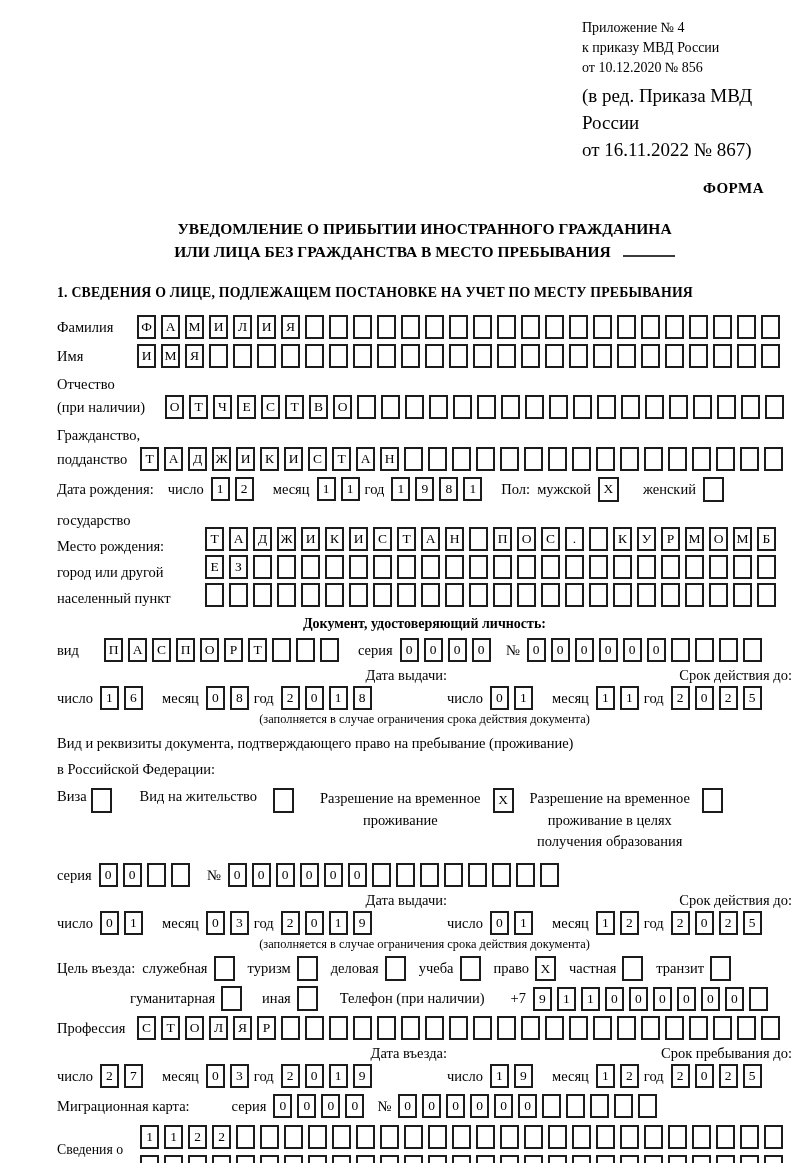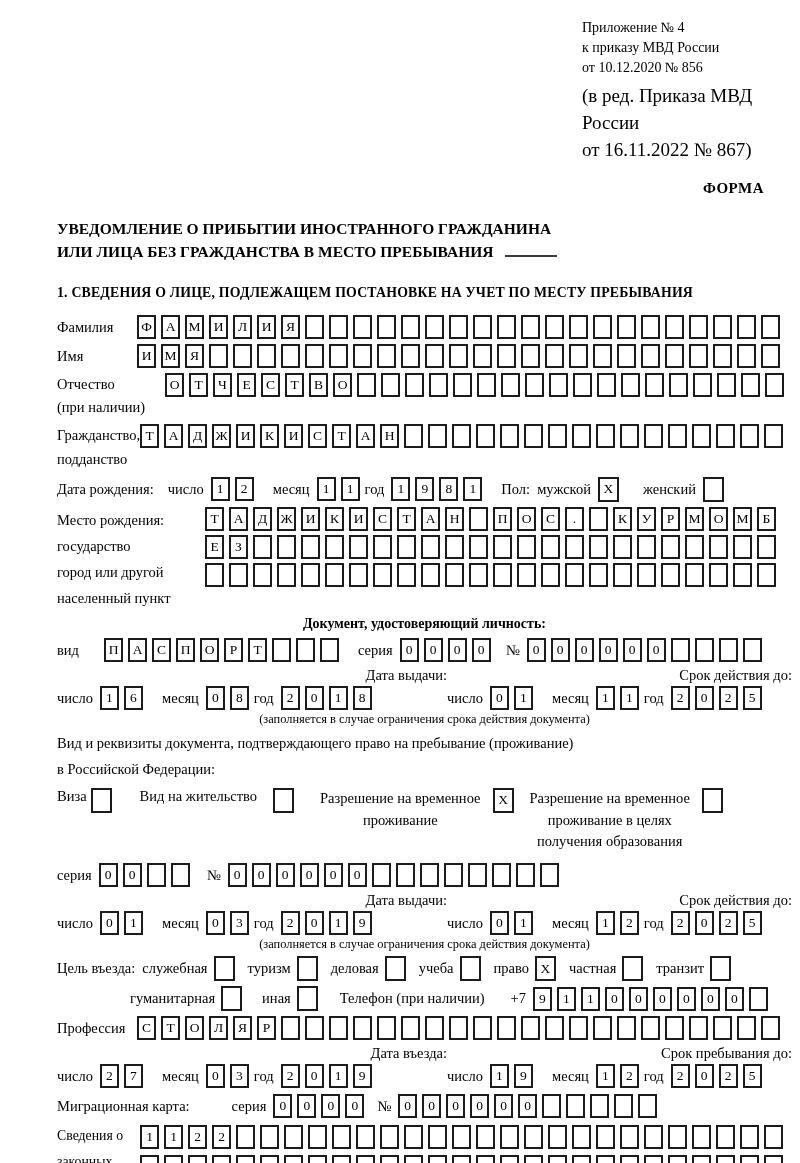--- a/index.html
+++ b/index.html
@@ -13,26 +13,26 @@
     font-family: "Liberation Serif", "DejaVu Serif", serif;
     font-size: 14.5px;
     padding: 18px 8px 10px 57px;
     overflow: hidden;
   }
   
   .hdr-block { margin-left: auto; width: 186px; margin-right: 24px; line-height: 1.42; font-size: 14px; }
   .hdr-block .ed { font-size: 19px; margin-top: 5px; line-height: 1.42; }
   .forma { text-align: right; padding-right: 28px; font-weight: bold; font-size: 15px; margin-top: 16px; letter-spacing: .5px; }
   
-  .title { text-align: left; font-weight: bold; font-size: 15.5px; line-height: 1.5; margin-top: 20px; }
+  .title { text-align: center; font-weight: bold; font-size: 15.5px; line-height: 1.5; margin-top: 20px; }
   .title-underline { display: inline-block; width: 52px; border-bottom: 2px solid #3a3a3a; margin-left: 12px; height: 14px; }
   .sec-heading { font-weight: bold; font-size: 13.8px; margin-top: 22px; margin-bottom: 14px; letter-spacing: .2px; }
   
   .row { display: flex; align-items: center; margin-bottom: 5px; flex-wrap: nowrap; }
-  .row-top { display: flex; align-items: flex-start; margin-bottom: 5px; }
+  .row-top { display: flex; align-items: flex-end; margin-bottom: 5px; }
   .lbl { white-space: nowrap; margin-right: 7px; }
   .lblcol { flex: 0 0 auto; line-height: 1.6; }
   .cells { display: inline-flex; flex-wrap: nowrap; }
   .cell {
     display: inline-flex; align-items: center; justify-content: center;
     width: 19px; height: 24px; border: 2px solid #1c1c1c; margin-right: 5px;
     font-size: 13.5px; flex: 0 0 auto; background: #fff;
   }
   .chk { display: inline-flex; }
   .chk .cell { width: 21px; height: 25px; margin-right: 0; }
@@ -249,22 +249,22 @@
         <span class="cell">X</span>
       </span>
     <span class="lbl">женский</span>
     <span class="chk">
         <span class="cell"></span>
       </span>
   </div>
 
   <div class="row-top">
     <span class="lblcol w148" style="line-height:1.8">
+      <div>государство</div>
       <div>Место рождения:</div>
-      <div>государство</div>
       <div>город или другой</div>
       <div>населенный пункт</div>
     </span>
     <span class="stack">
       <div class="cells">
           <span class="cell">Т</span>
           <span class="cell">А</span>
           <span class="cell">Д</span>
           <span class="cell">Ж</span>
           <span class="cell">И</span>

